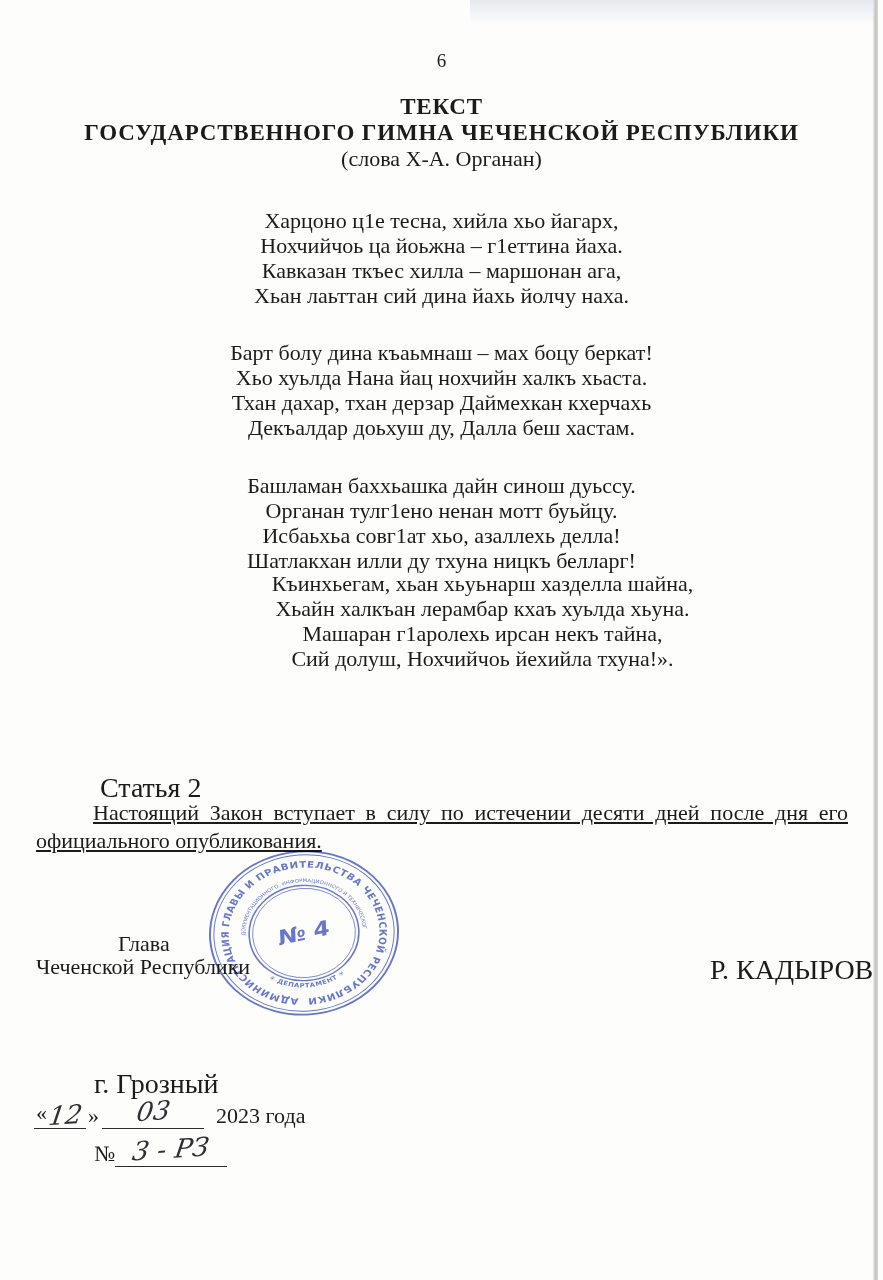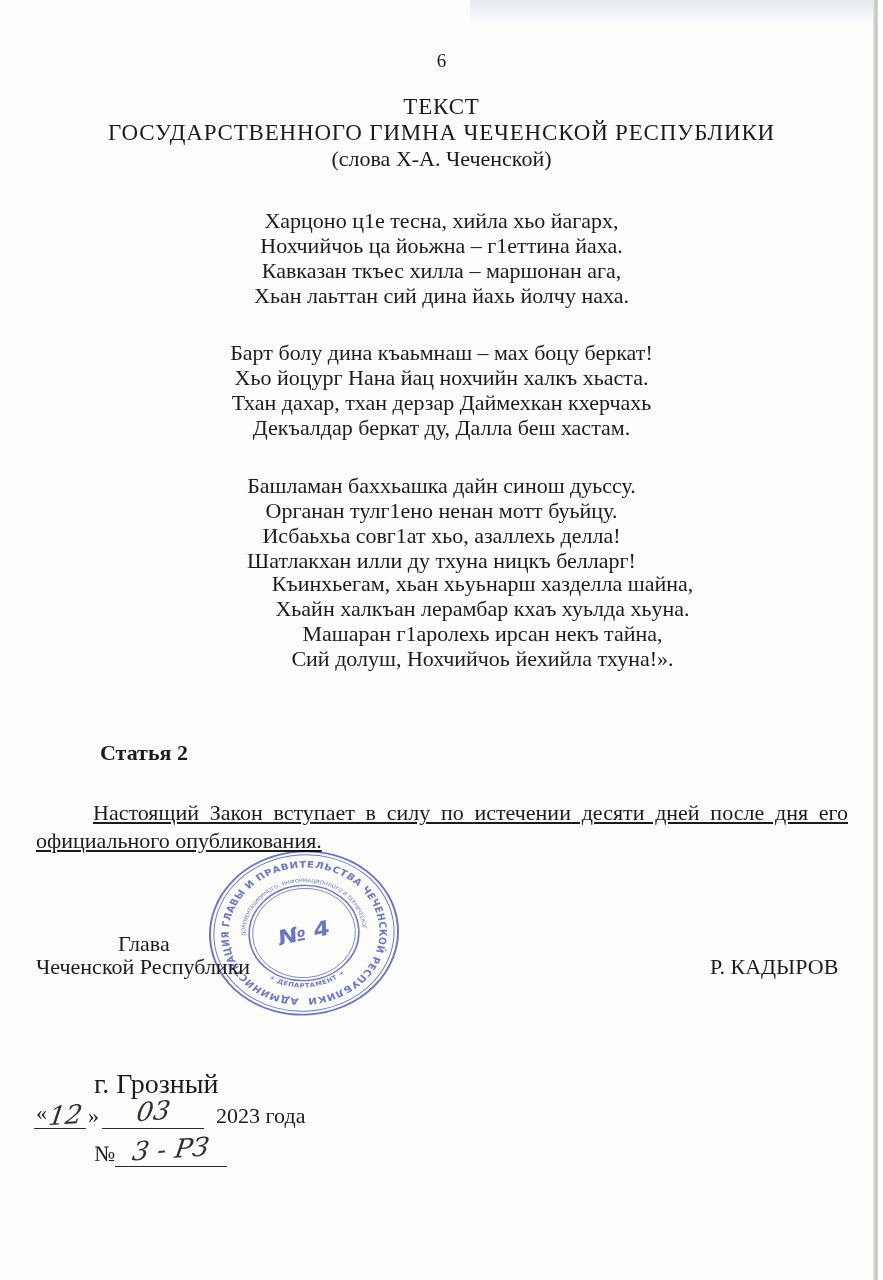--- a/index.html
+++ b/index.html
@@ -13,33 +13,33 @@
   
   .scan-edge { position:absolute; top:0; bottom:0; left:873px; width:5px;
     background:linear-gradient(to right,#e9e9e6,#c2c2be 55%,#d9d9d6); }
   .scan-smudge { position:absolute; top:0; left:470px; width:408px; height:24px;
     background:linear-gradient(to bottom, rgba(168,178,210,0.28), rgba(255,255,255,0));
   }
   .pageno { position:absolute; top:50px; left:0; width:100%; text-align:center;
     font-size:19px; }
   .title-block { position:absolute; top:94px; left:0; width:100%; text-align:center;
     line-height:26px; }
-  .title-line { font-weight:normal; font-size:23px; letter-spacing:0.8px; }
+  .title-line { font-weight:bold; font-size:23px; letter-spacing:0.8px; }
   .subtitle { font-size:22px; font-weight:normal; letter-spacing:0; }
   .stanza { position:absolute; left:0; width:100%; text-align:center;
     font-size:22px; line-height:25px; }
   .stanza-1 { top:208px; } .stanza-2 { top:340px; }
   .stanza-3 { top:473px; } .stanza-4 { top:571px;padding-left:41px; }
-  .article-heading { position:absolute; left:100px; top:740px; font-size:22px;
-    font-weight:bold; }
+  .article-heading { position:absolute; left:100px; top:772px; font-size:28px;
+    font-weight:normal; }
   .article-body { position:absolute; left:36px; top:799px; width:812px;
     font-size:22px; line-height:27.5px; text-align:justify; text-indent:57px;text-decoration:underline; }
   .sig-title-1 { position:absolute; left:118px; top:931px; font-size:22px; }
   .sig-title-2 { position:absolute; left:36px;  top:954px; font-size:22px; }
-  .sig-name   { position:absolute; left:710px; top:954px; font-size:22px; }
+  .sig-name   { position:absolute; left:710px; top:954px; font-size:28px; }
   .city { position:absolute; left:94px; top:1068px; font-size:28px; }
   .dateline { position:absolute; left:34px; top:1100px; font-size:22px;
     display:flex; align-items:flex-end; }
   .u-day { border-bottom:1.5px solid #2b2b2b; padding:0 4px 2px 2px;
     display:flex; align-items:flex-end; }
   .u-month { border-bottom:1.5px solid #2b2b2b; width:102px; padding-bottom:2px;
     text-align:center; }
   .close-q { margin:0 3px 0 2px; }
   .year { margin-left:12px; }
   .numline { position:absolute; left:94px; top:1138px; font-size:22px;
@@ -67,35 +67,35 @@
 <div class="page">
 
   <div class="scan-smudge"></div>
   <div class="scan-edge"></div>
 
   <div class="pageno">6</div>
 
   <div class="title-block">
     <div class="title-line">ТЕКСТ</div>
     <div class="title-line">ГОСУДАРСТВЕННОГО ГИМНА ЧЕЧЕНСКОЙ РЕСПУБЛИКИ</div>
-    <div class="subtitle">(слова Х-А. Чеченской)</div>
+    <div class="subtitle">(слова Х-А. Органан)</div>
   </div>
 
   <div class="stanza stanza-1">
     <div>Харцоно ц1е тесна, хийла хьо йагарх,</div>
     <div>Нохчийчоь ца йоьжна – г1еттина йаха.</div>
     <div>Кавказан ткъес хилла – маршонан ага,</div>
     <div>Хьан лаьттан сий дина йахь йолчу наха.</div>
   </div>
 
   <div class="stanza stanza-2">
     <div>Барт болу дина къаьмнаш – мах боцу беркат!</div>
-    <div>Хьо йоцург Нана йац нохчийн халкъ хьаста.</div>
+    <div>Хьо хуьлда Нана йац нохчийн халкъ хьаста.</div>
     <div>Тхан дахар, тхан дерзар Даймехкан кхерчахь</div>
-    <div>Декъалдар беркат ду, Далла беш хастам.</div>
+    <div>Декъалдар доьхуш ду, Далла беш хастам.</div>
   </div>
 
   <div class="stanza stanza-3">
     <div>Башламан баххьашка дайн синош дуьссу.</div>
     <div>Органан тулг1ено ненан мотт буьйцу.</div>
     <div>Исбаьхьа совг1ат хьо, азаллехь делла!</div>
     <div>Шатлакхан илли ду тхуна ницкъ белларг!</div>
   </div>
 
   <div class="stanza stanza-4">

